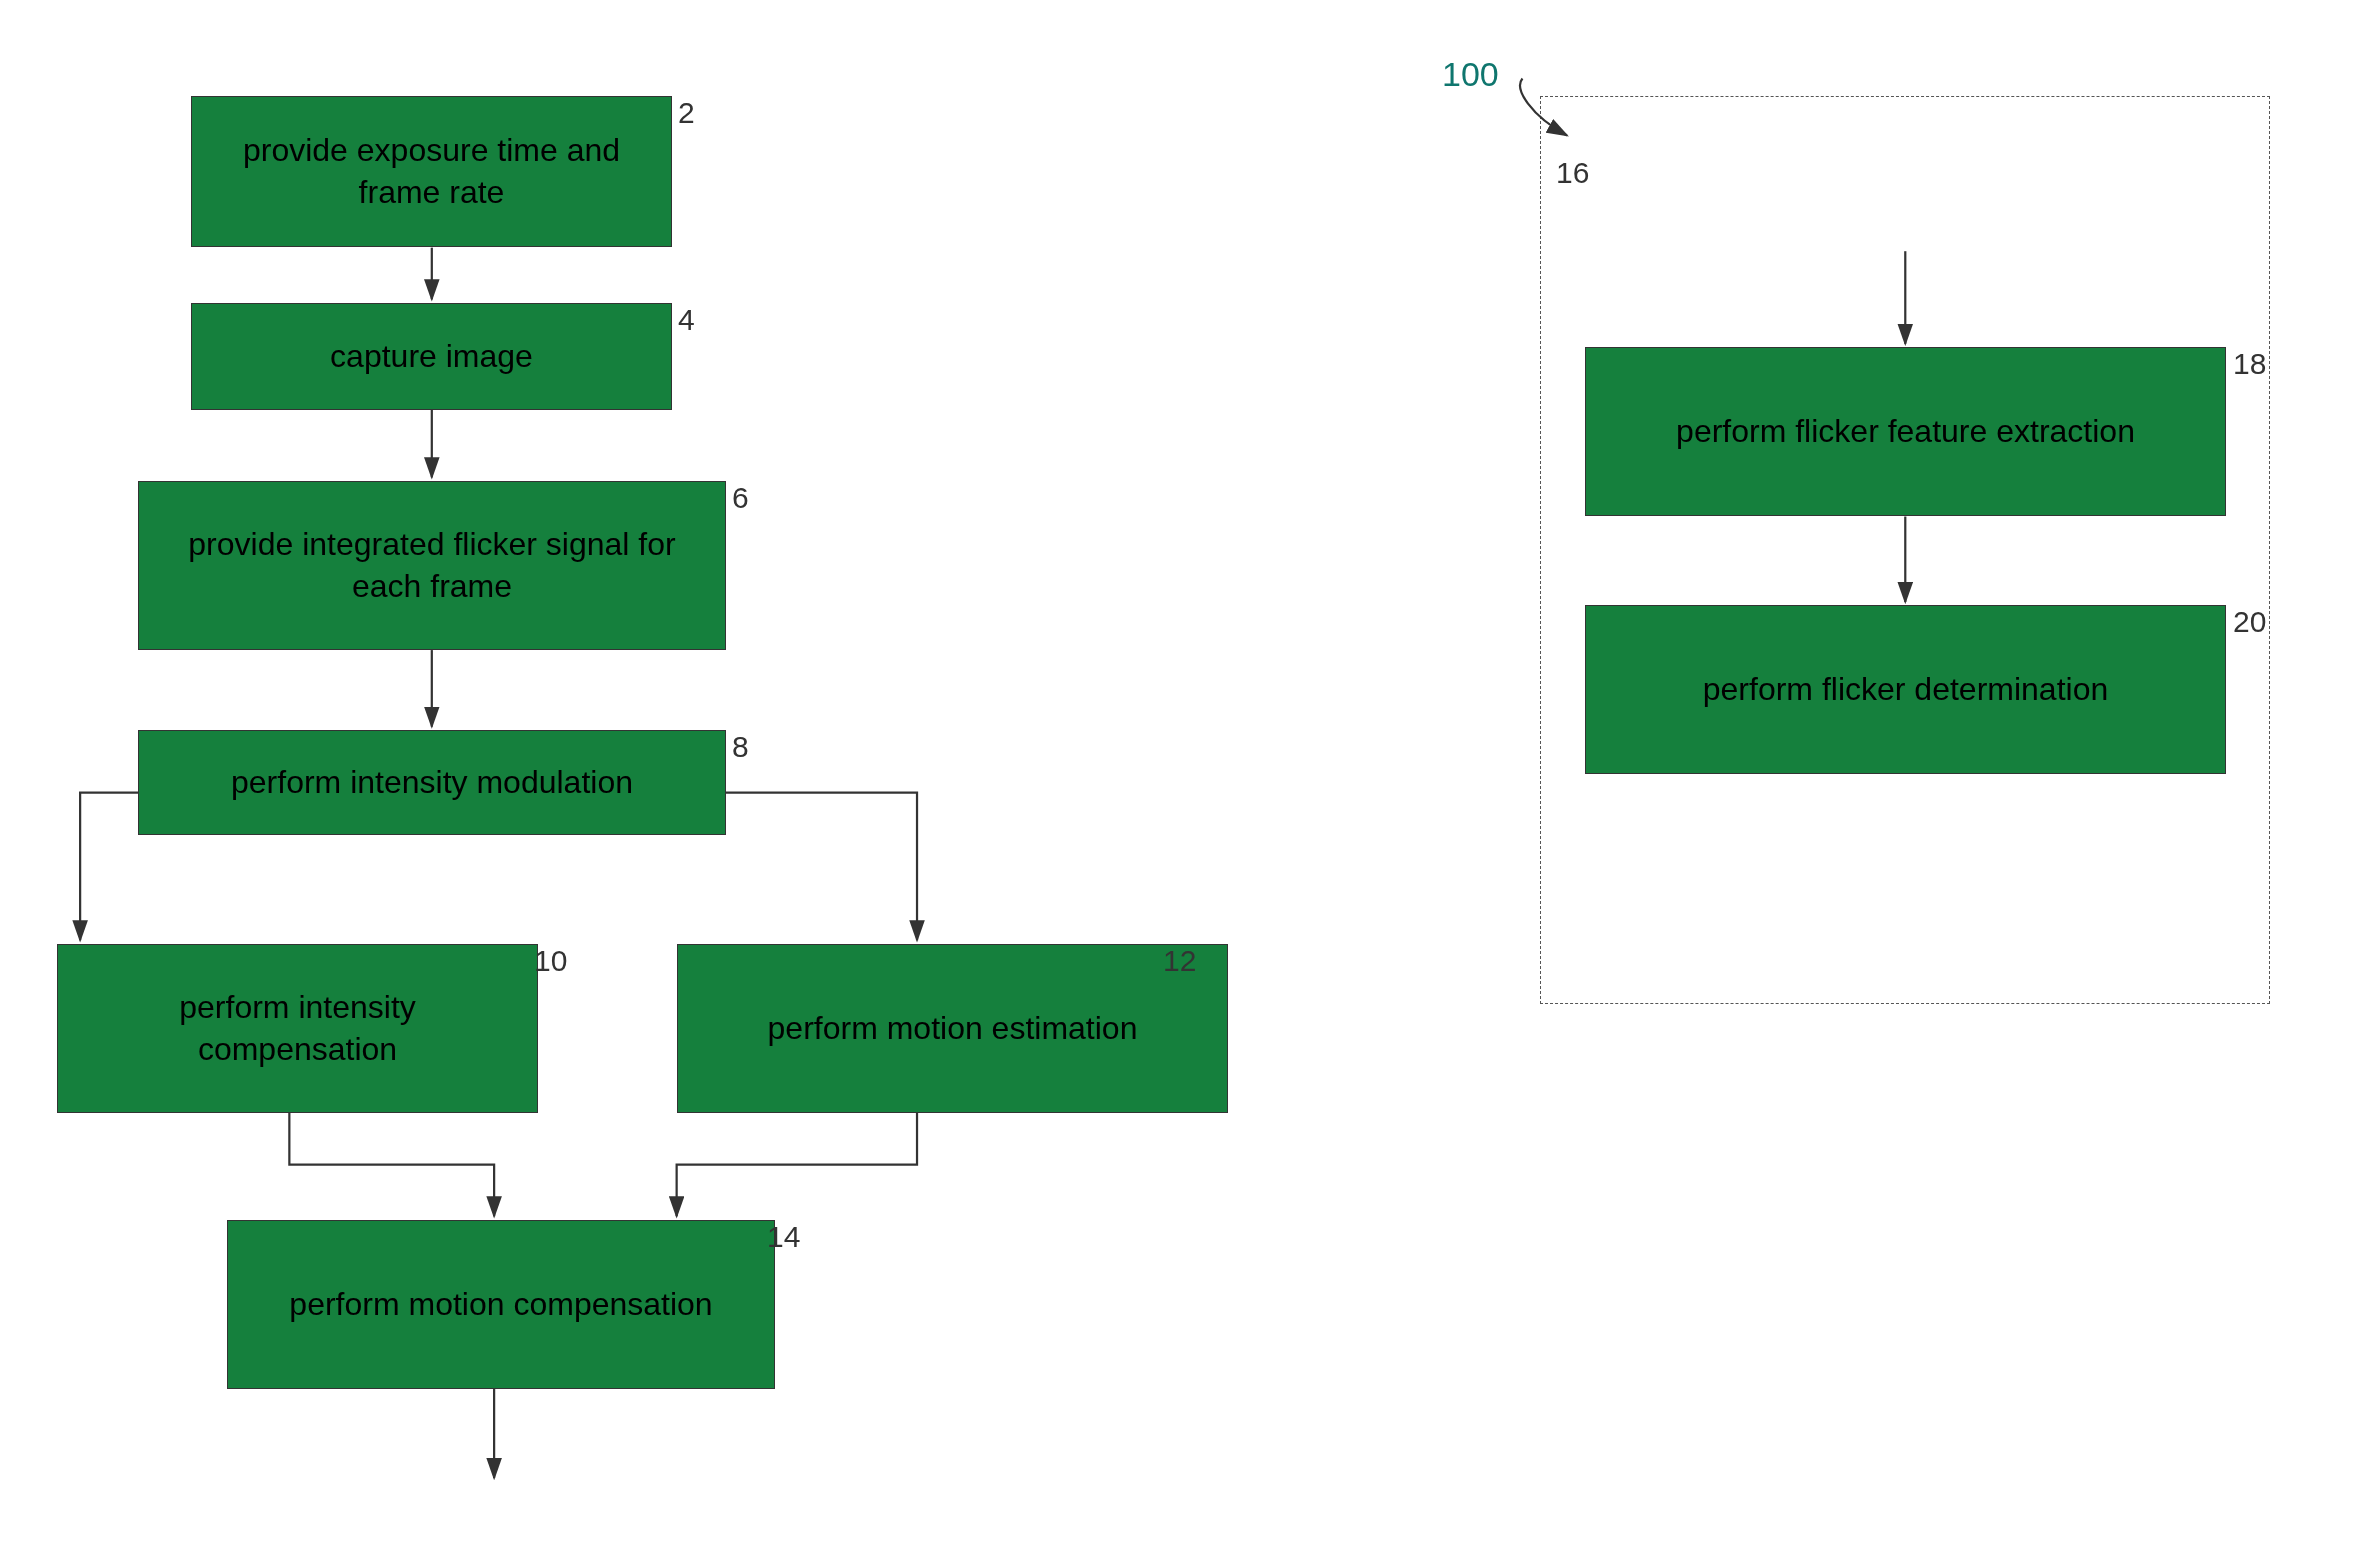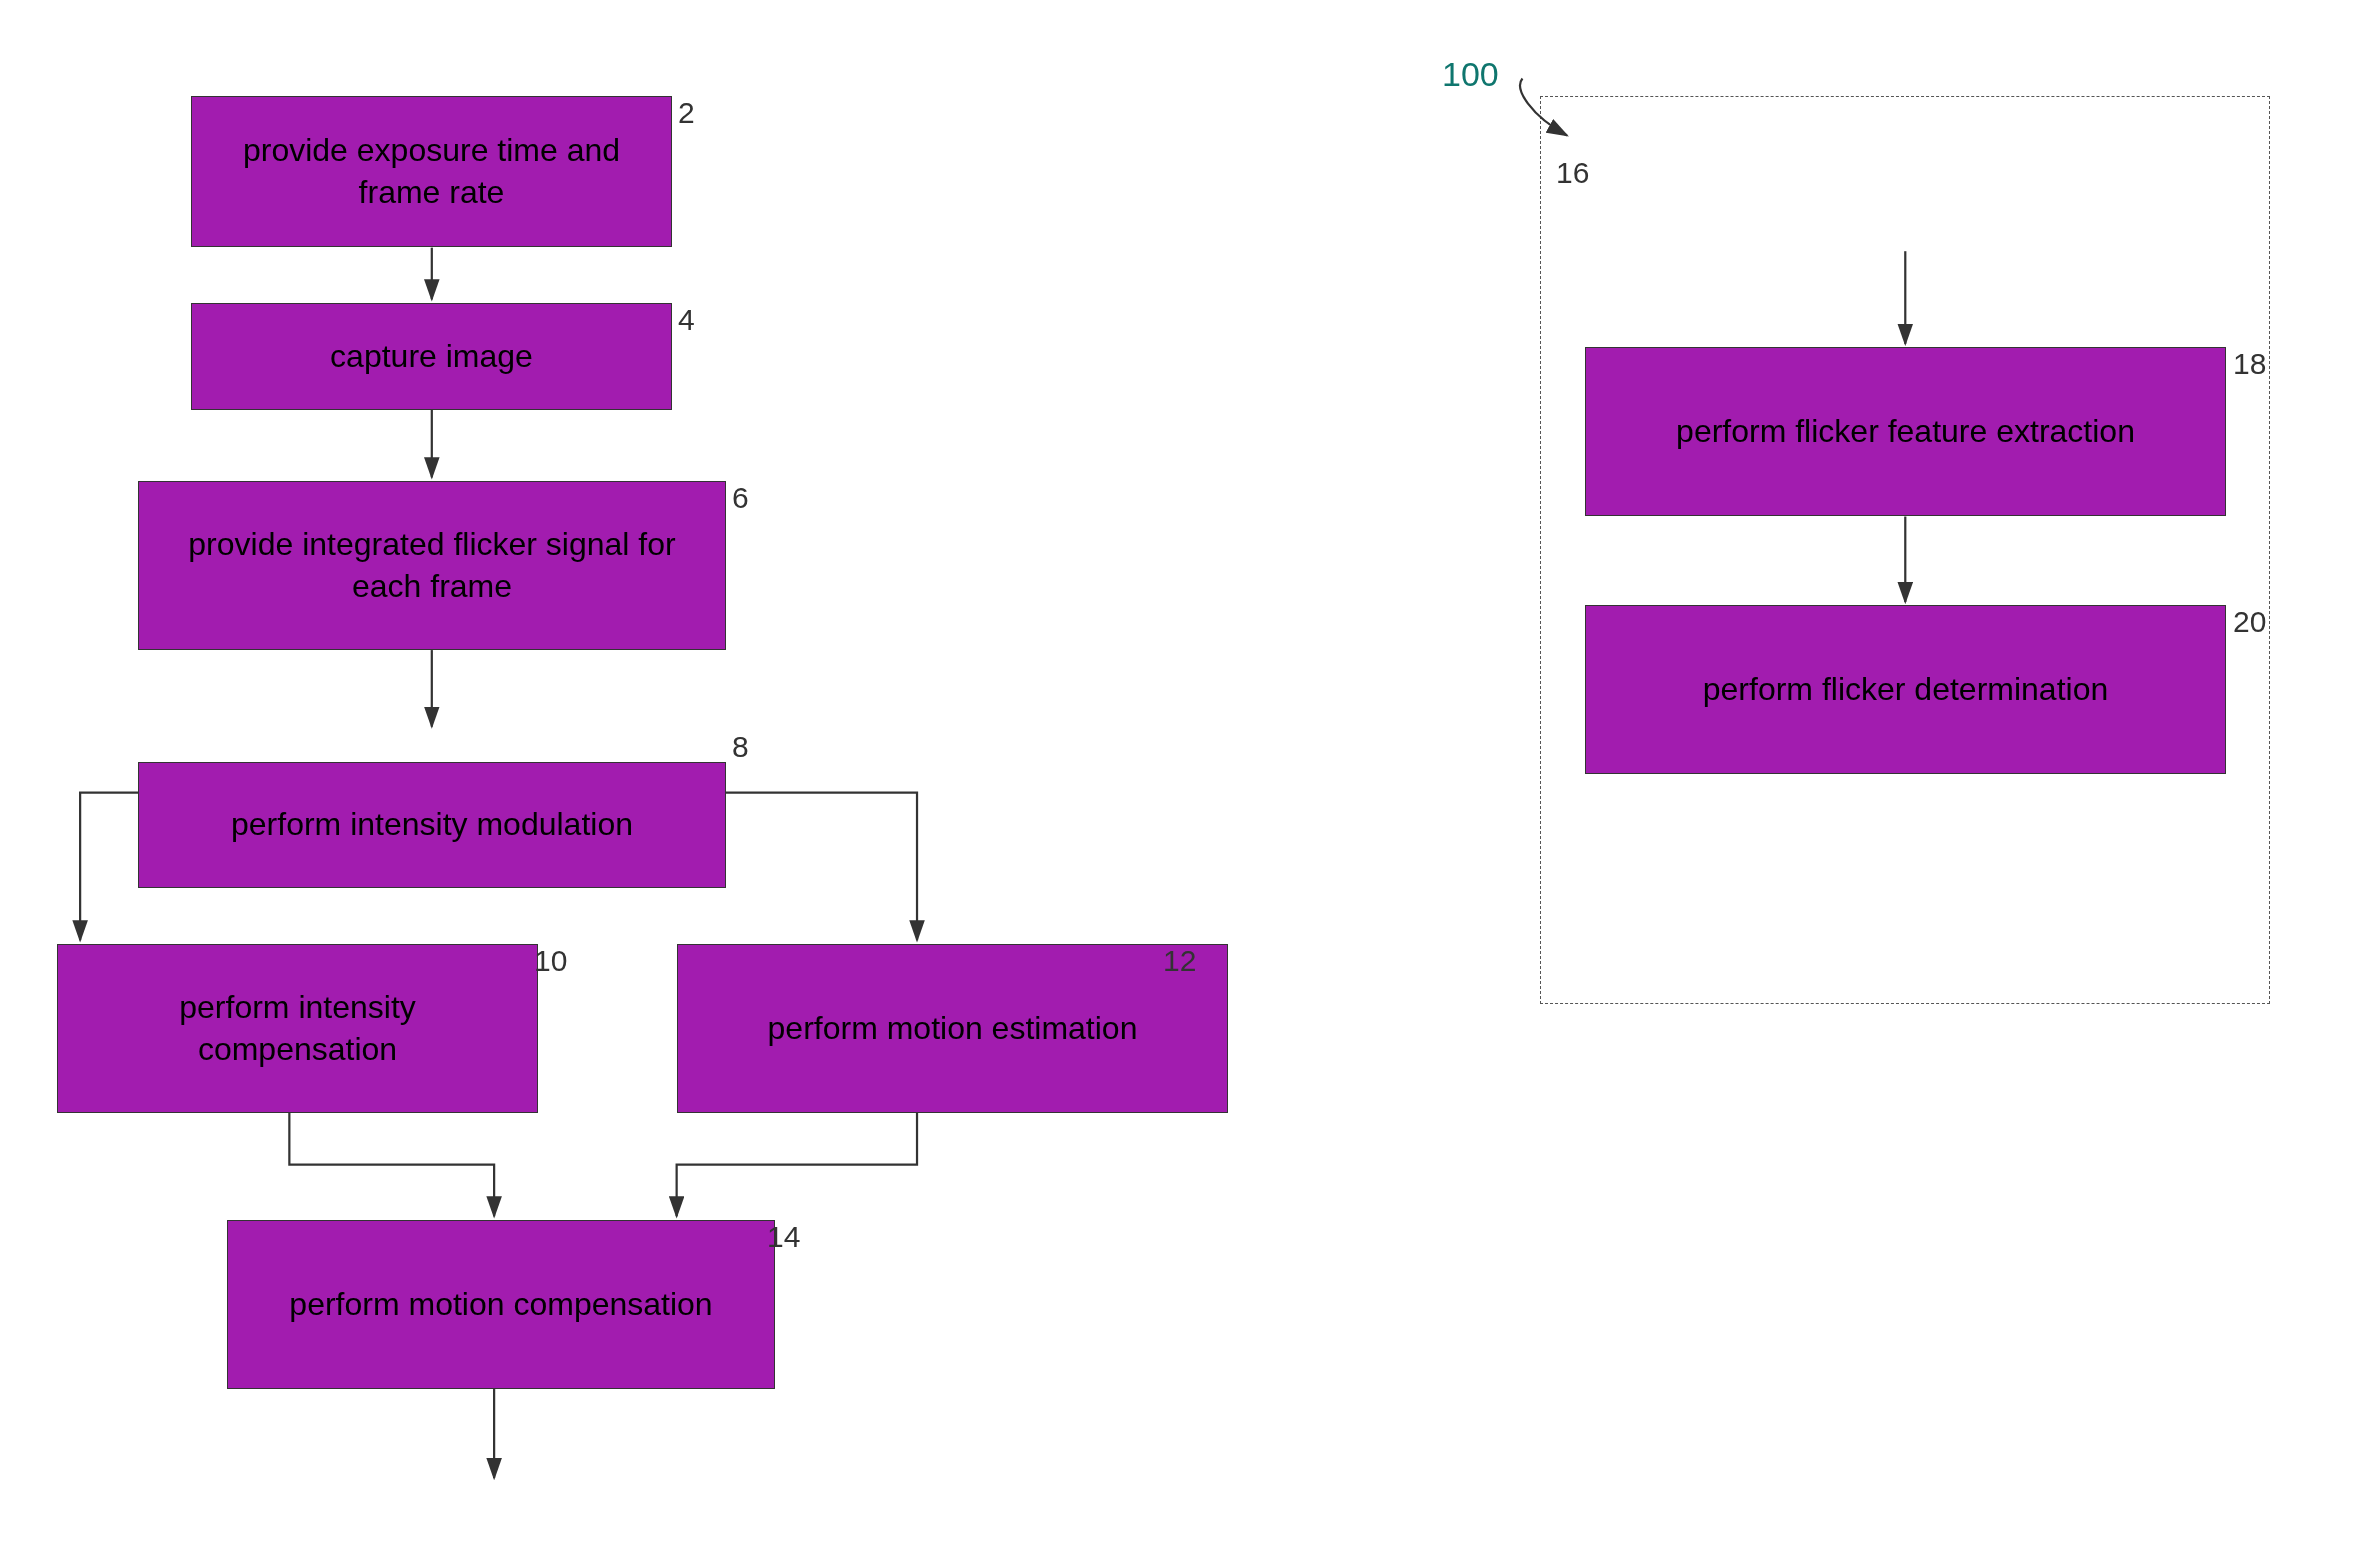--- a/index.html
+++ b/index.html
@@ -15,21 +15,21 @@
     .diagram-container {
       position: absolute;
       top: 0; left: 0;
       width: 100%;
       height: 100%;
     }
 
     .flow-box {
       position: absolute;
       border: 1.8px solid #333;
-      background: #a21caf;
+      background: #15803d;
       display: flex;
       align-items: center;
       justify-content: center;
       text-align: center;
       font-size: 32px;
       line-height: 1.3;
       padding: 9px 18px;
     }
 
     .dashed-box {
@@ -77,21 +77,21 @@
   <div class="flow-box" style="top:303px; left:191px; width:481px; height:107px;">
     <span>capture image</span>
   </div>
   <div class="label-num" style="top:303px; left:678px;">4</div>
 
   <div class="flow-box" style="top:481px; left:138px; width:588px; height:169px;">
     <span>provide integrated flicker signal for each frame</span>
   </div>
   <div class="label-num" style="top:481px; left:732px;">6</div>
 
-  <div class="flow-box" style="top:762px; left:138px; width:588px; height:126px;text-align:center;">
+  <div class="flow-box" style="top:730px; left:138px; width:588px; height:105px;text-align:center;">
     <span>perform intensity modulation</span>
   </div>
   <div class="label-num" style="top:730px; left:732px;">8</div>
 
   <div class="flow-box" style="top:944px; left:57px; width:481px; height:169px;">
     <span>perform intensity compensation</span>
   </div>
   <div class="label-num" style="top:944px; left:534px;">10</div>
 
   <div class="flow-box" style="top:944px; left:677px; width:551px; height:169px;">

